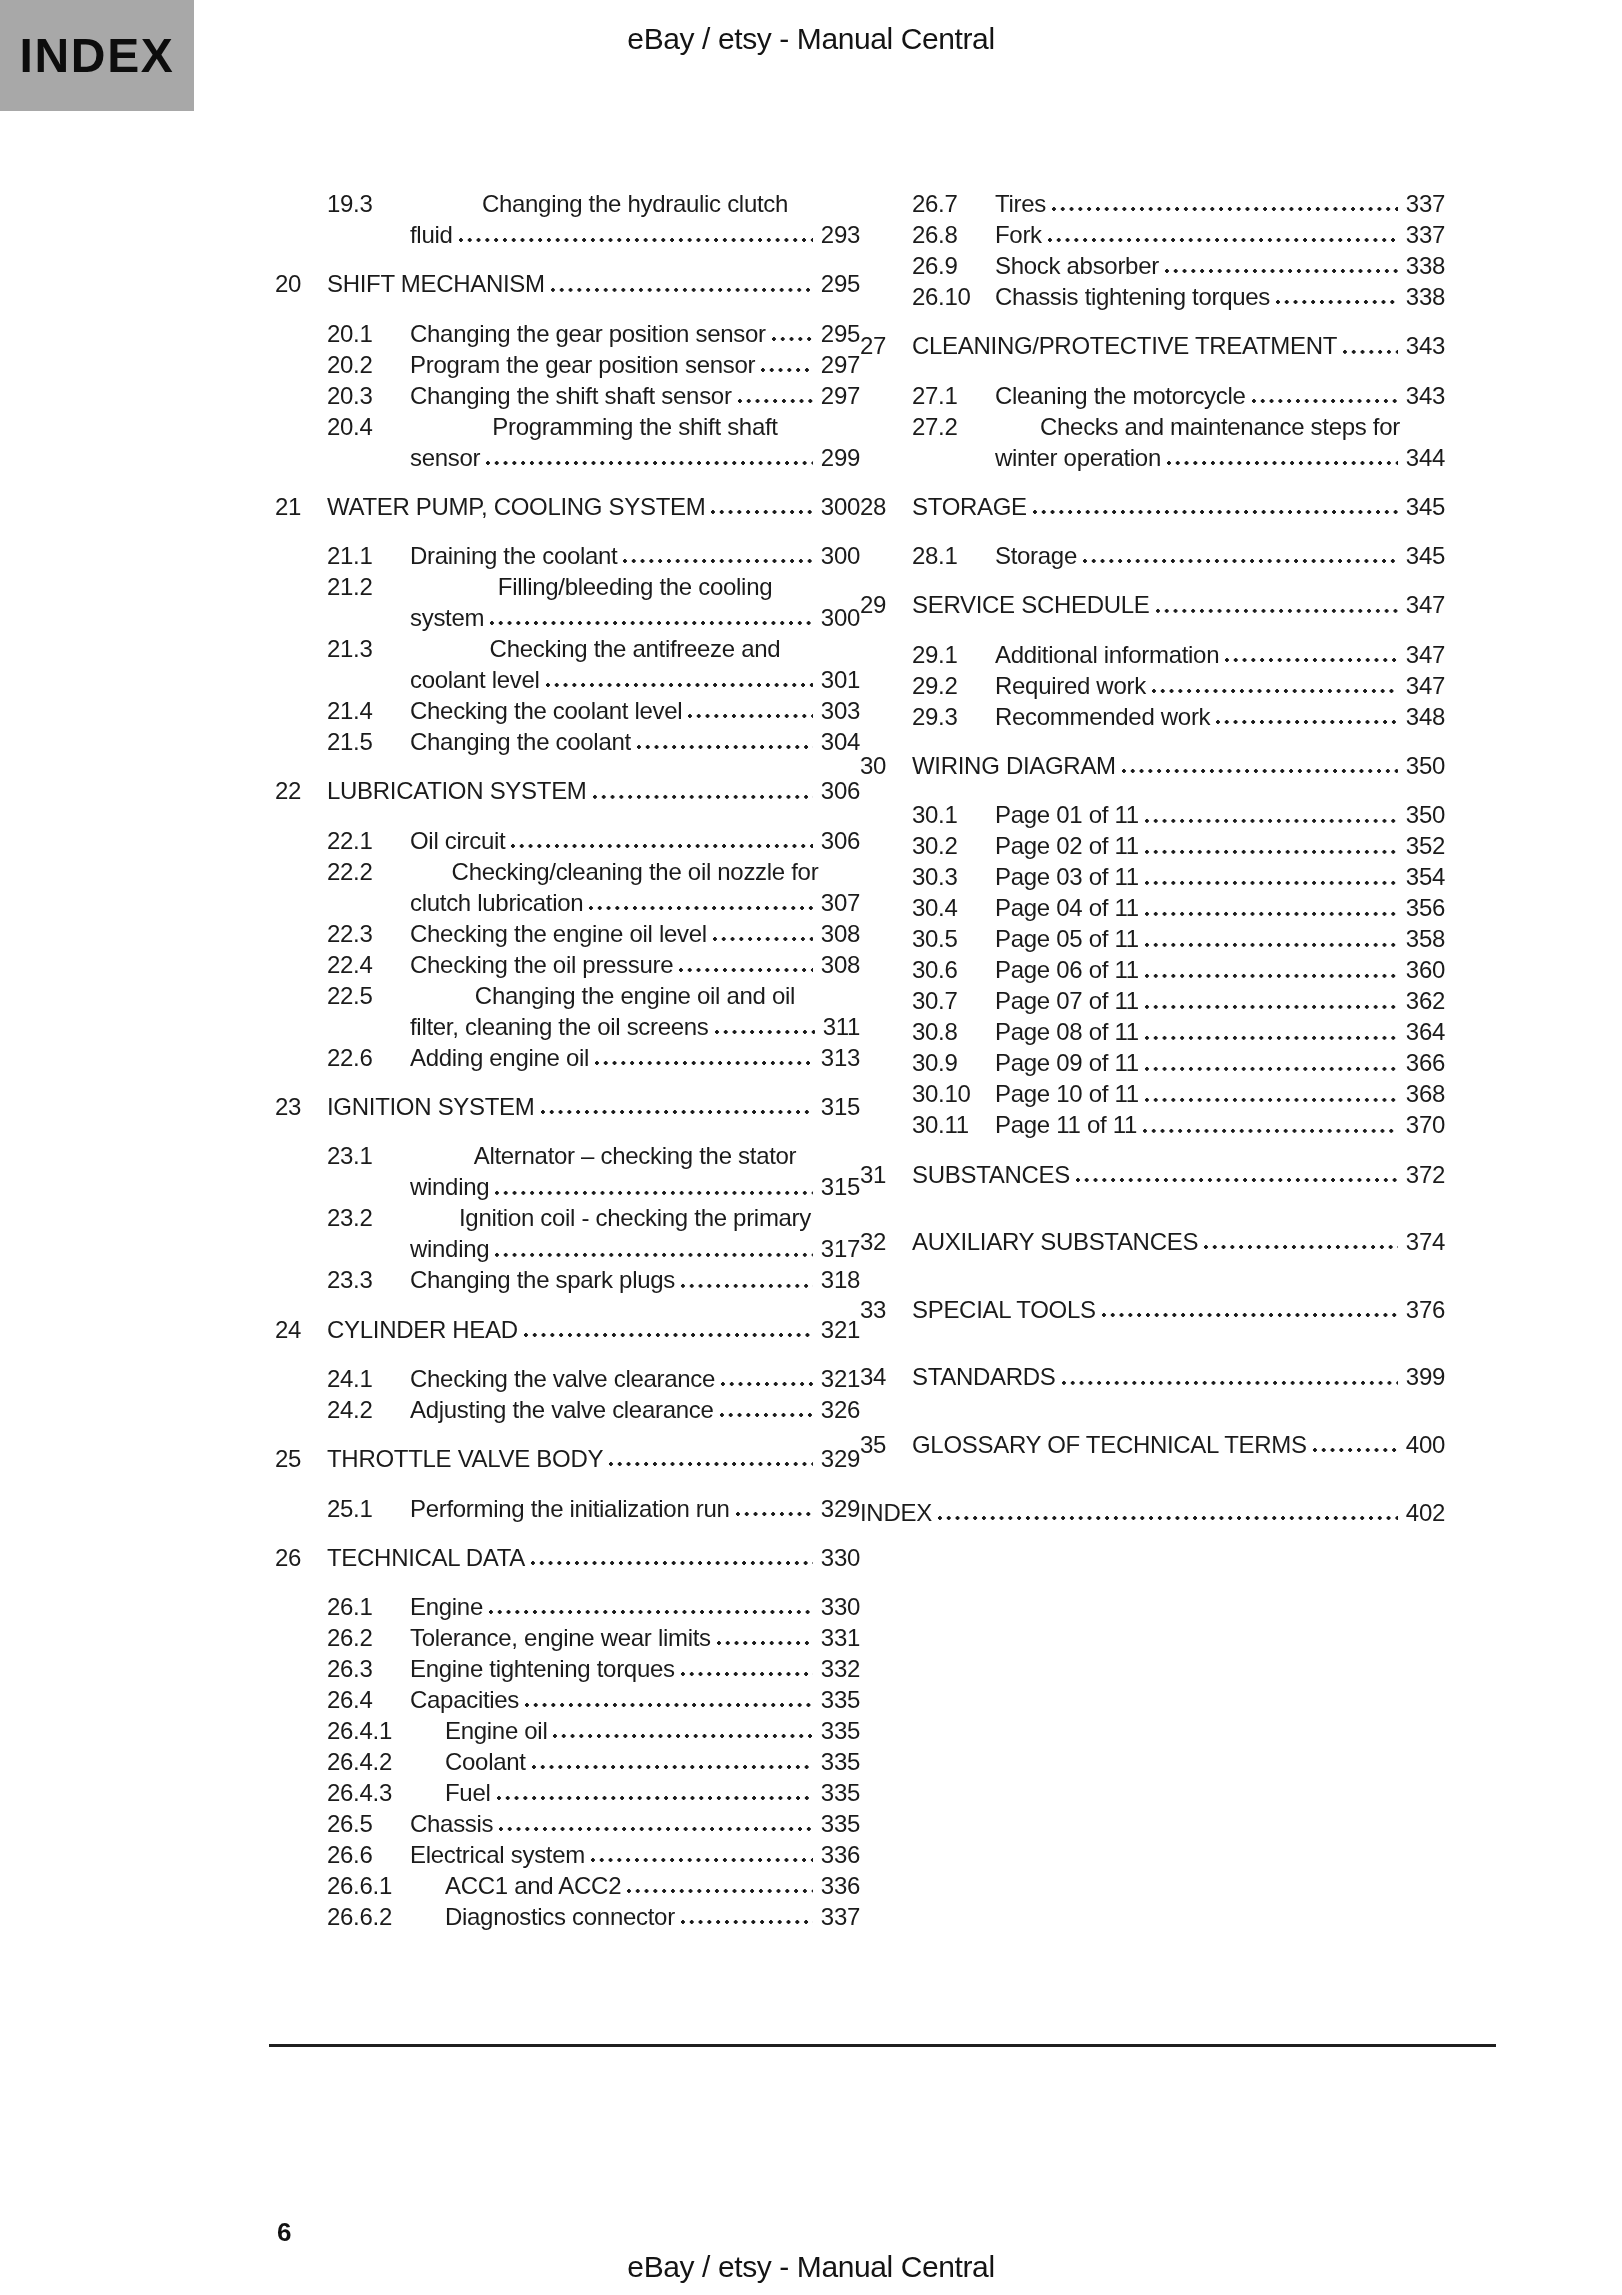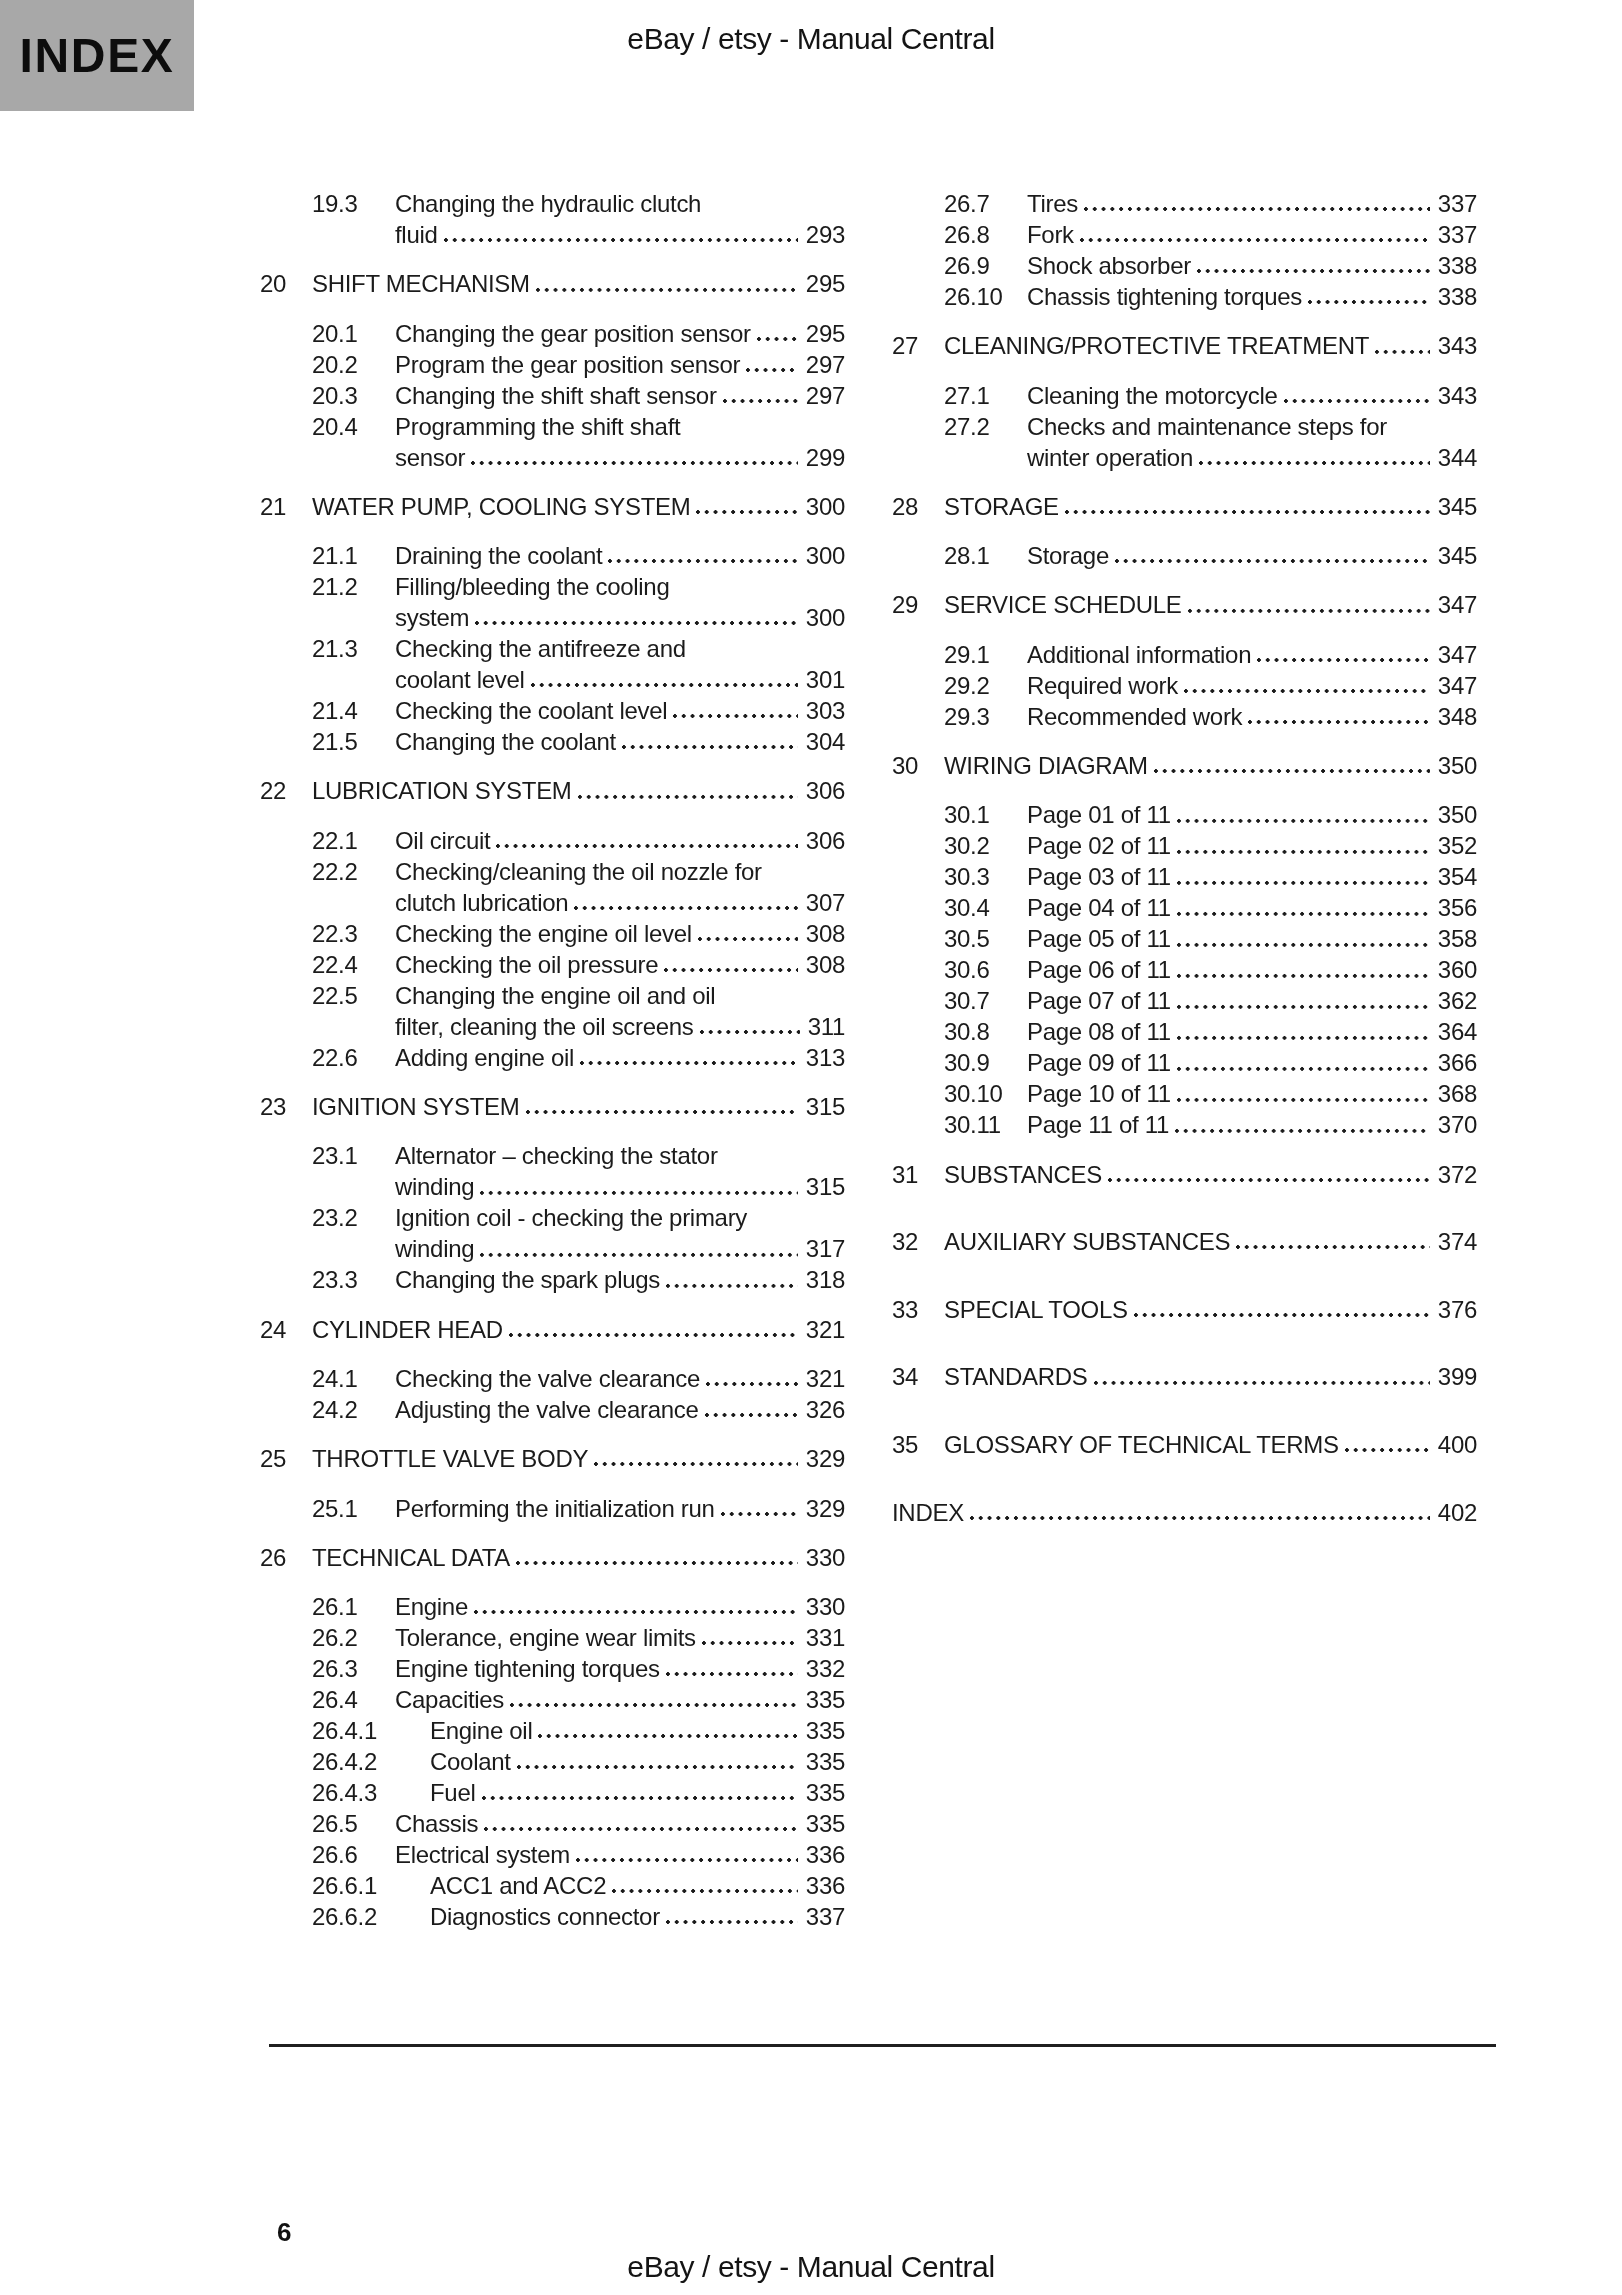--- a/index.html
+++ b/index.html
@@ -28,41 +28,41 @@
     position: absolute; top: 21.7px; left: 0; width: 100%;
     text-align: center; font-size: 30px; letter-spacing: -0.4px; color: #141414;
   }
   .footer-title {
     position: absolute; top: 2250px; left: 0; width: 100%;
     text-align: center; font-size: 30px; letter-spacing: -0.4px; color: #141414;
   }
 
   
   .toc {
-    position: absolute; left: 260px; top: 188px;
+    position: absolute; left: 275px; top: 188px;
     width: 1217px;
-    display: flex; gap: 47px;
+    display: flex; 
   }
   .col { width: 585px; display: flex; flex-direction: column; }
 
   .entry {
     display: flex;
     font-size: 24px; line-height: 31px; letter-spacing: -0.3px;
   }
   .entry .num  { flex: 0 0 auto; white-space: nowrap; }
   .entry.chapter { margin: 18.3px 0; }
   .entry.chapter .num { flex: 0 0 52px; }
   .entry.index-entry { margin: 18.3px 0; }
   .entry.sub    { padding-left: 52px; }
   .entry.sub .num    { flex: 0 0 83px; }
   .entry.subsub { padding-left: 52px; }
   .entry.subsub .num { flex: 0 0 118px; }
 
   .entry .body { flex: 1; min-width: 0; }
-  .entry .line { display: block; white-space: nowrap; }
+  .entry .line { display: block; white-space: nowrap; text-align: center; }
   .entry .last { display: flex; align-items: baseline; }
   .entry .txt  { flex: 0 0 auto; white-space: nowrap; }
   .entry .leader {
     flex: 1 1 8.3px;
     height: 5.8px;
     margin: 0 7.5px 0 5px;
     background-image: radial-gradient(circle 1.8px at 2.9px 2.9px, #1b1b1b 97%, rgba(0,0,0,0) 100%);
     background-size: 8.8px 5.8px;
     background-repeat: repeat-x;
     background-position: left bottom;

